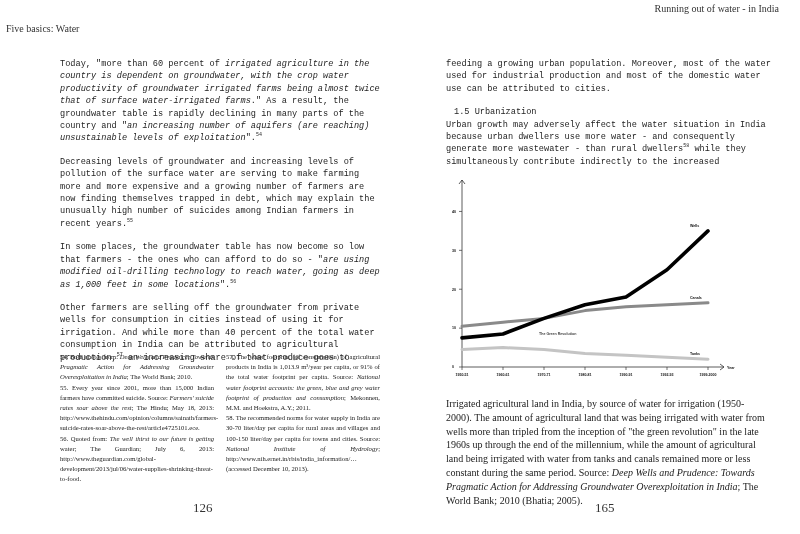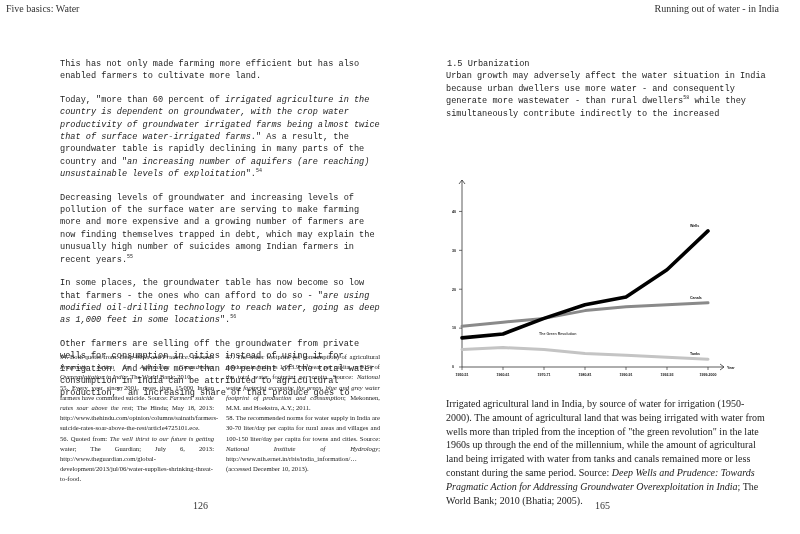--- a/index.html
+++ b/index.html
@@ -1,48 +1,47 @@
 <!DOCTYPE html>
 <html><head>
 <meta charset="utf-8">
 <style>
   html, body { margin:0; padding:0; }
   body { width:800px; height:534px; background:#ffffff; position:relative; overflow:hidden; color:#1a1a1a; }
   .runhead { position:absolute; top:3px; font-family:"Liberation Serif", serif; font-size:10px; color:#333; }
-  .runhead.left { left:6px; }
+  .runhead.left { left:6px;margin-top:20px; }
   .runhead.right { right:21px; }
   .page { position:absolute; top:0; height:534px; }
   .page.left { left:0; width:400px; }
   .page.right { left:400px; width:400px; }
   .body-col { position:absolute; font-family:"Liberation Mono", "DejaVu Sans Mono", monospace; font-size:8.6px; line-height:12.4px; color:#1d1d1d; }
   .left .body-col { left:60px; top:58px; width:320px; }
   .right .body-col { left:46px; top:58px; width:330px; }
   .body-col p { margin:0 0 11px 0; }
   .body-col em { font-style:italic;text-align:center; }
   sup { font-size:5px; vertical-align:super; line-height:0; }
   .notes { position:absolute; top:352px; left:60px; width:320px; display:flex; gap:12px; font-family:"Liberation Serif", serif; font-size:6.6px; line-height:10.2px; color:#222; text-align:justify; }
   .notes .ncol { width:154px; }
   .notes .note { margin:0; }
-  .pageno { position:absolute; top:500px; font-family:"Liberation Serif", serif; font-size:10px; color:#333; }
+  .pageno { position:absolute; top:500px; font-family:"Liberation Serif", serif; font-size:13px; color:#333; }
   .left .pageno { left:193px; }
   .right .pageno { left:195px; }
-  .section-head { margin:1px; }
+  .section-head { margin:8px; }
   .chart { position:absolute; left:40px; top:180px; width:360px; height:210px; }
   .chart svg { width:360px; height:210px; }
   .caption { position:absolute; left:46px; top:397px; width:320px; font-family:"Liberation Serif", serif; font-size:10px; line-height:13.8px; color:#222; }
 </style>
 </head>
 <body>
 
 <div class="runhead left">Five basics: Water</div>
 <div class="runhead right">Running out of water - in India</div>
 
 <div class="page left">
   <div class="body-col">
-    <p><span>This has not only made farming more efficient but has also enabled farmers to cultivate more land.</span></p>
     <p><span>Today, "more than 60 percent of </span><em>irrigated agriculture in the country is dependent on groundwater, with the crop water productivity of groundwater irrigated farms being almost twice that of surface water-irrigated farms</em><span>." As a result, the groundwater table is rapidly declining in many parts of the country and "</span><em>an increasing number of aquifers (are reaching) unsustainable levels of exploitation</em><span>".</span><sup>54</sup></p>
     <p><span>Decreasing levels of groundwater and increasing levels of pollution of the surface water are serving to make farming more and more expensive and a growing number of farmers are now finding themselves trapped in debt, which may explain the unusually high number of suicides among Indian farmers in recent years.</span><sup>55</sup></p>
     <p><span>In some places, the groundwater table has now become so low that farmers - the ones who can afford to do so - "</span><em>are using modified oil-drilling technology to reach water, going as deep as 1,000 feet in some locations</em><span>".</span><sup>56</sup></p>
     <p><span>Other farmers are selling off the groundwater from private wells for consumption in cities instead of using it for irrigation. And while more than 40 percent of the total water consumption in India can be attributed to agricultural production,</span><sup>57</sup><span> an increasing share of that produce goes to</span></p>
   </div>
 
   <div class="notes">
     <div class="ncol">
       <p class="note"><span>54. Both quotes from: </span><em>Deep Wells and Prudence: Towards Pragmatic Action for Addressing Groundwater Overexploitation in India</em><span>; The World Bank; 2010.</span></p>
       <p class="note"><span>55. Every year since 2001, more than 15,000 Indian farmers have committed suicide. Source: </span><em>Farmers' suicide rates soar above the rest</em><span>; The Hindu; May 18, 2013: http://www.thehindu.com/opinion/columns/sainath/farmers-suicide-rates-soar-above-the-rest/article4725101.ece.</span></p>
@@ -52,20 +51,21 @@
       <p class="note"><span>57. The water footprint (of consumption) of agricultural products in India is 1,013.9 m³/year per capita, or 91% of the total water footprint per capita. Source: </span><em>National water footprint accounts: the green, blue and grey water footprint of production and consumption</em><span>; Mekonnen, M.M. and Hoekstra, A.Y.; 2011.</span></p>
       <p class="note"><span>58. The recommended norms for water supply in India are 30-70 liter/day per capita for rural areas and villages and 100-150 liter/day per capita for towns and cities. Source: </span><em>National Institute of Hydrology</em><span>; http://www.nih.ernet.in/rbis/india_information/… (accessed December 10, 2013).</span></p>
     </div>
   </div>
 
   <div class="pageno">126</div>
 </div>
 
 <div class="page right">
   <div class="body-col">
+    <p>feeding a growing urban population. Moreover, most of the water used for industrial production and most of the domestic water use can be attributed to cities.</p>
     <p style="margin-bottom:0;">
       <span class="section-head">1.5 Urbanization</span><br>
       <span>Urban growth may adversely affect the water situation in India because urban dwellers use more water - and consequently generate more wastewater - than rural dwellers</span><sup>58</sup><span> while they simultaneously contribute indirectly to the increased</span>
     </p>
   </div>
 
   <div class="chart">
     <svg id="chart-svg" viewBox="0 0 360 210">
         <line x1="22" y1="187" x2="22" y2="0" stroke="#333" stroke-width="0.8"></line>
         <polyline points="19,4 22,0 25,4" fill="none" stroke="#333" stroke-width="0.8"></polyline>

